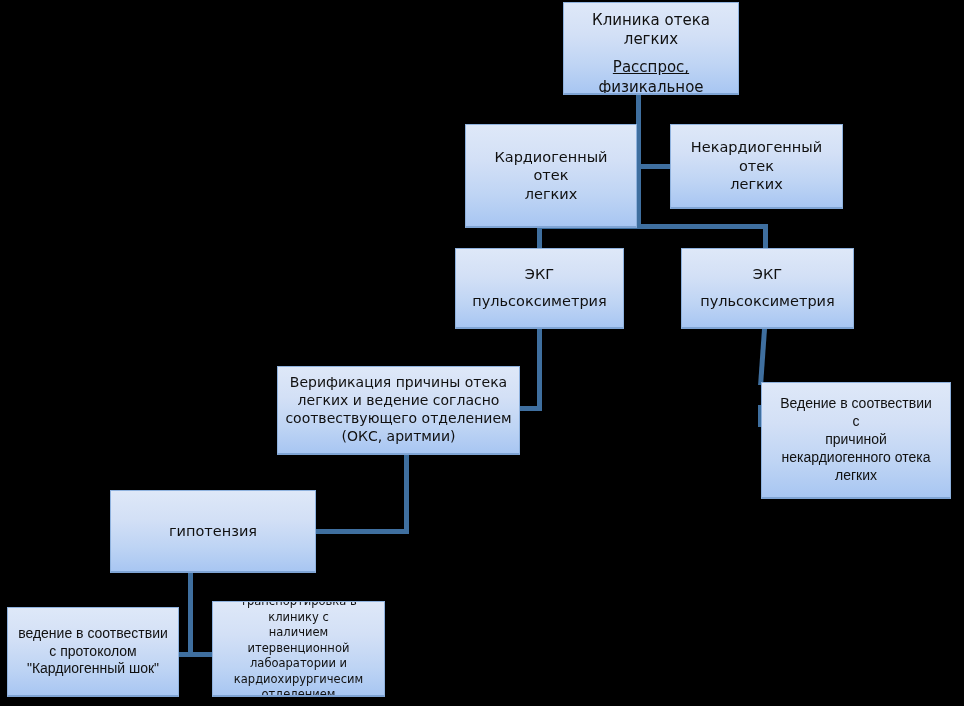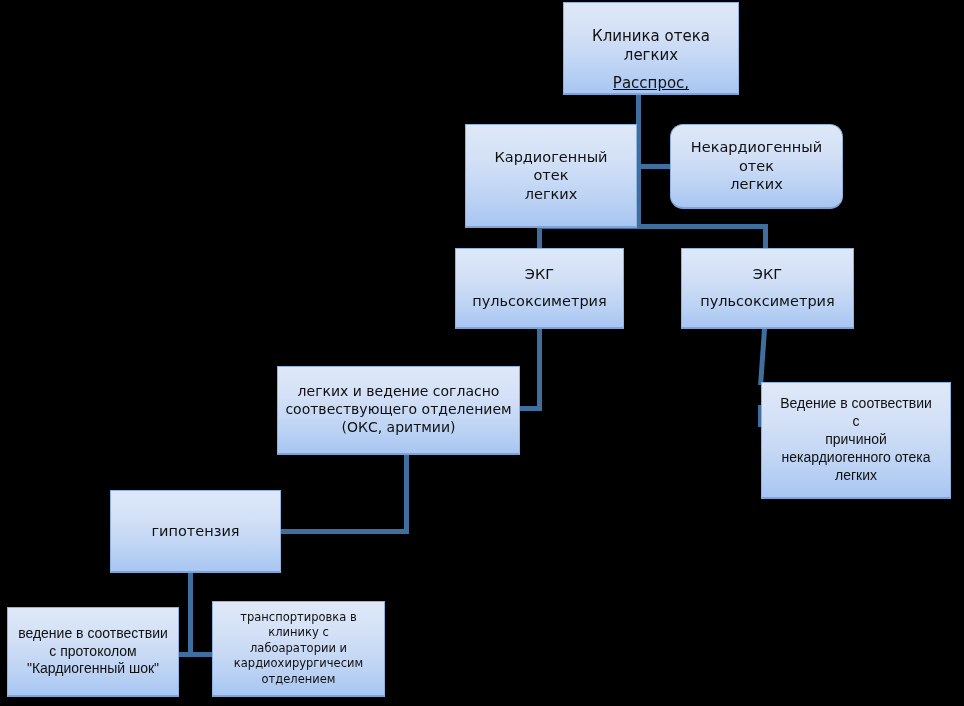--- a/index.html
+++ b/index.html
@@ -42,35 +42,35 @@
     overflow: hidden;
   }
   .node .line { display: block; width: 100%; }
 
   
   .fnt-a { font-family: "DejaVu Sans", sans-serif; }
   .fnt-b { font-family: "Liberation Sans", sans-serif; }
 
   
   #node-clinic        { left: 563px; top: 2px;   width: 176px; height: 93px;  font-size: 15px; padding: 4px 5px; justify-content: flex-start; }
-  #node-clinic .title { margin-top: 20px; }
+  #node-clinic .title { margin-top: 4px; }
   #node-clinic .sub   { margin-top: 9px; text-decoration: underline; }
 
   #node-cardiogenic    { left: 465px; top: 124px; width: 172px; height: 104px; font-size: 14.5px; padding: 0 17px; justify-content: center; }
-  #node-noncardiogenic { left: 670px; top: 124px; width: 173px; height: 85px; font-size: 14.5px; padding: 0 9px; border-radius: 13px; }
+  #node-noncardiogenic { left: 670px; top: 124px; width: 173px; height: 85px; font-size: 14.5px; padding: 0 9px; }
 
   #node-ecg-left  { left: 455px; top: 248px; width: 169px; height: 81px; font-size: 14.5px; padding: 0 8px; }
   #node-ecg-right { left: 681px; top: 248px; width: 173px; height: 81px; font-size: 14.5px; padding: 0 8px; }
   #node-ecg-left .line, #node-ecg-right .line { margin: 4px 0; }
 
   #node-verification { left: 277px; top: 366px; width: 243px; height: 89px; font-size: 14px; padding: 0 6px; }
 
   #node-management-noncardio { left: 761px; top: 382px; width: 190px; height: 117px; font-size: 14px; padding: 0 16px; }
 
-  #node-hypotension { left: 110px; top: 490px; width: 171px; height: 83px; font-size: 14.5px; padding: 0 8px; }
+  #node-hypotension { left: 110px; top: 490px; width: 206px; height: 83px; font-size: 14.5px; padding: 0 8px; }
 
   #node-shock-protocol { left: 7px;   top: 607px; width: 172px; height: 90px; font-size: 14px;   padding: 0 5px; align-items: center; }
   #node-transport      { left: 212px; top: 601px; width: 173px; height: 96px; font-size: 11.5px; padding: 14px 7px; line-height: 1.35; }
 </style>
 </head>
 <body>
 
 <div id="canvas">
 
   <div class="conn conn-v" style="left: 636px; top: 94px; height: 96px;"></div>
@@ -116,20 +116,21 @@
     <span class="line">ЭКГ</span>
     <span class="line">пульсоксиметрия</span>
   </div>
 
   <div class="node fnt-a" id="node-ecg-right">
     <span class="line">ЭКГ</span>
     <span class="line">пульсоксиметрия</span>
   </div>
 
   <div class="node fnt-a" id="node-verification">
+    <span class="line">Верификация причины отека</span>
     <span class="line">легких  и ведение  согласно</span>
     <span class="line">соотвествующего отделением</span>
     <span class="line">(ОКС, аритмии)</span>
   </div>
 
   <div class="node fnt-b" id="node-management-noncardio">
     <span class="line">Ведение в соотвествии  с</span>
     <span class="line">причиной</span>
     <span class="line">некардиогенного отека</span>
     <span class="line">легких</span>
@@ -140,18 +141,19 @@
   </div>
 
   <div class="node fnt-b" id="node-shock-protocol">
     <span class="line">ведение в соотвествии</span>
     <span class="line">с протоколом</span>
     <span class="line">"Кардиогенный шок"</span>
   </div>
 
   <div class="node fnt-a" id="node-transport">
     <span class="line">транспортировка в клинику с</span>
+    <span class="line">наличием итервенционной</span>
     <span class="line">лабоаратории и</span>
     <span class="line">кардиохирургичесим</span>
     <span class="line">отделением</span>
   </div>
 
 </div>
 
 </body></html>

